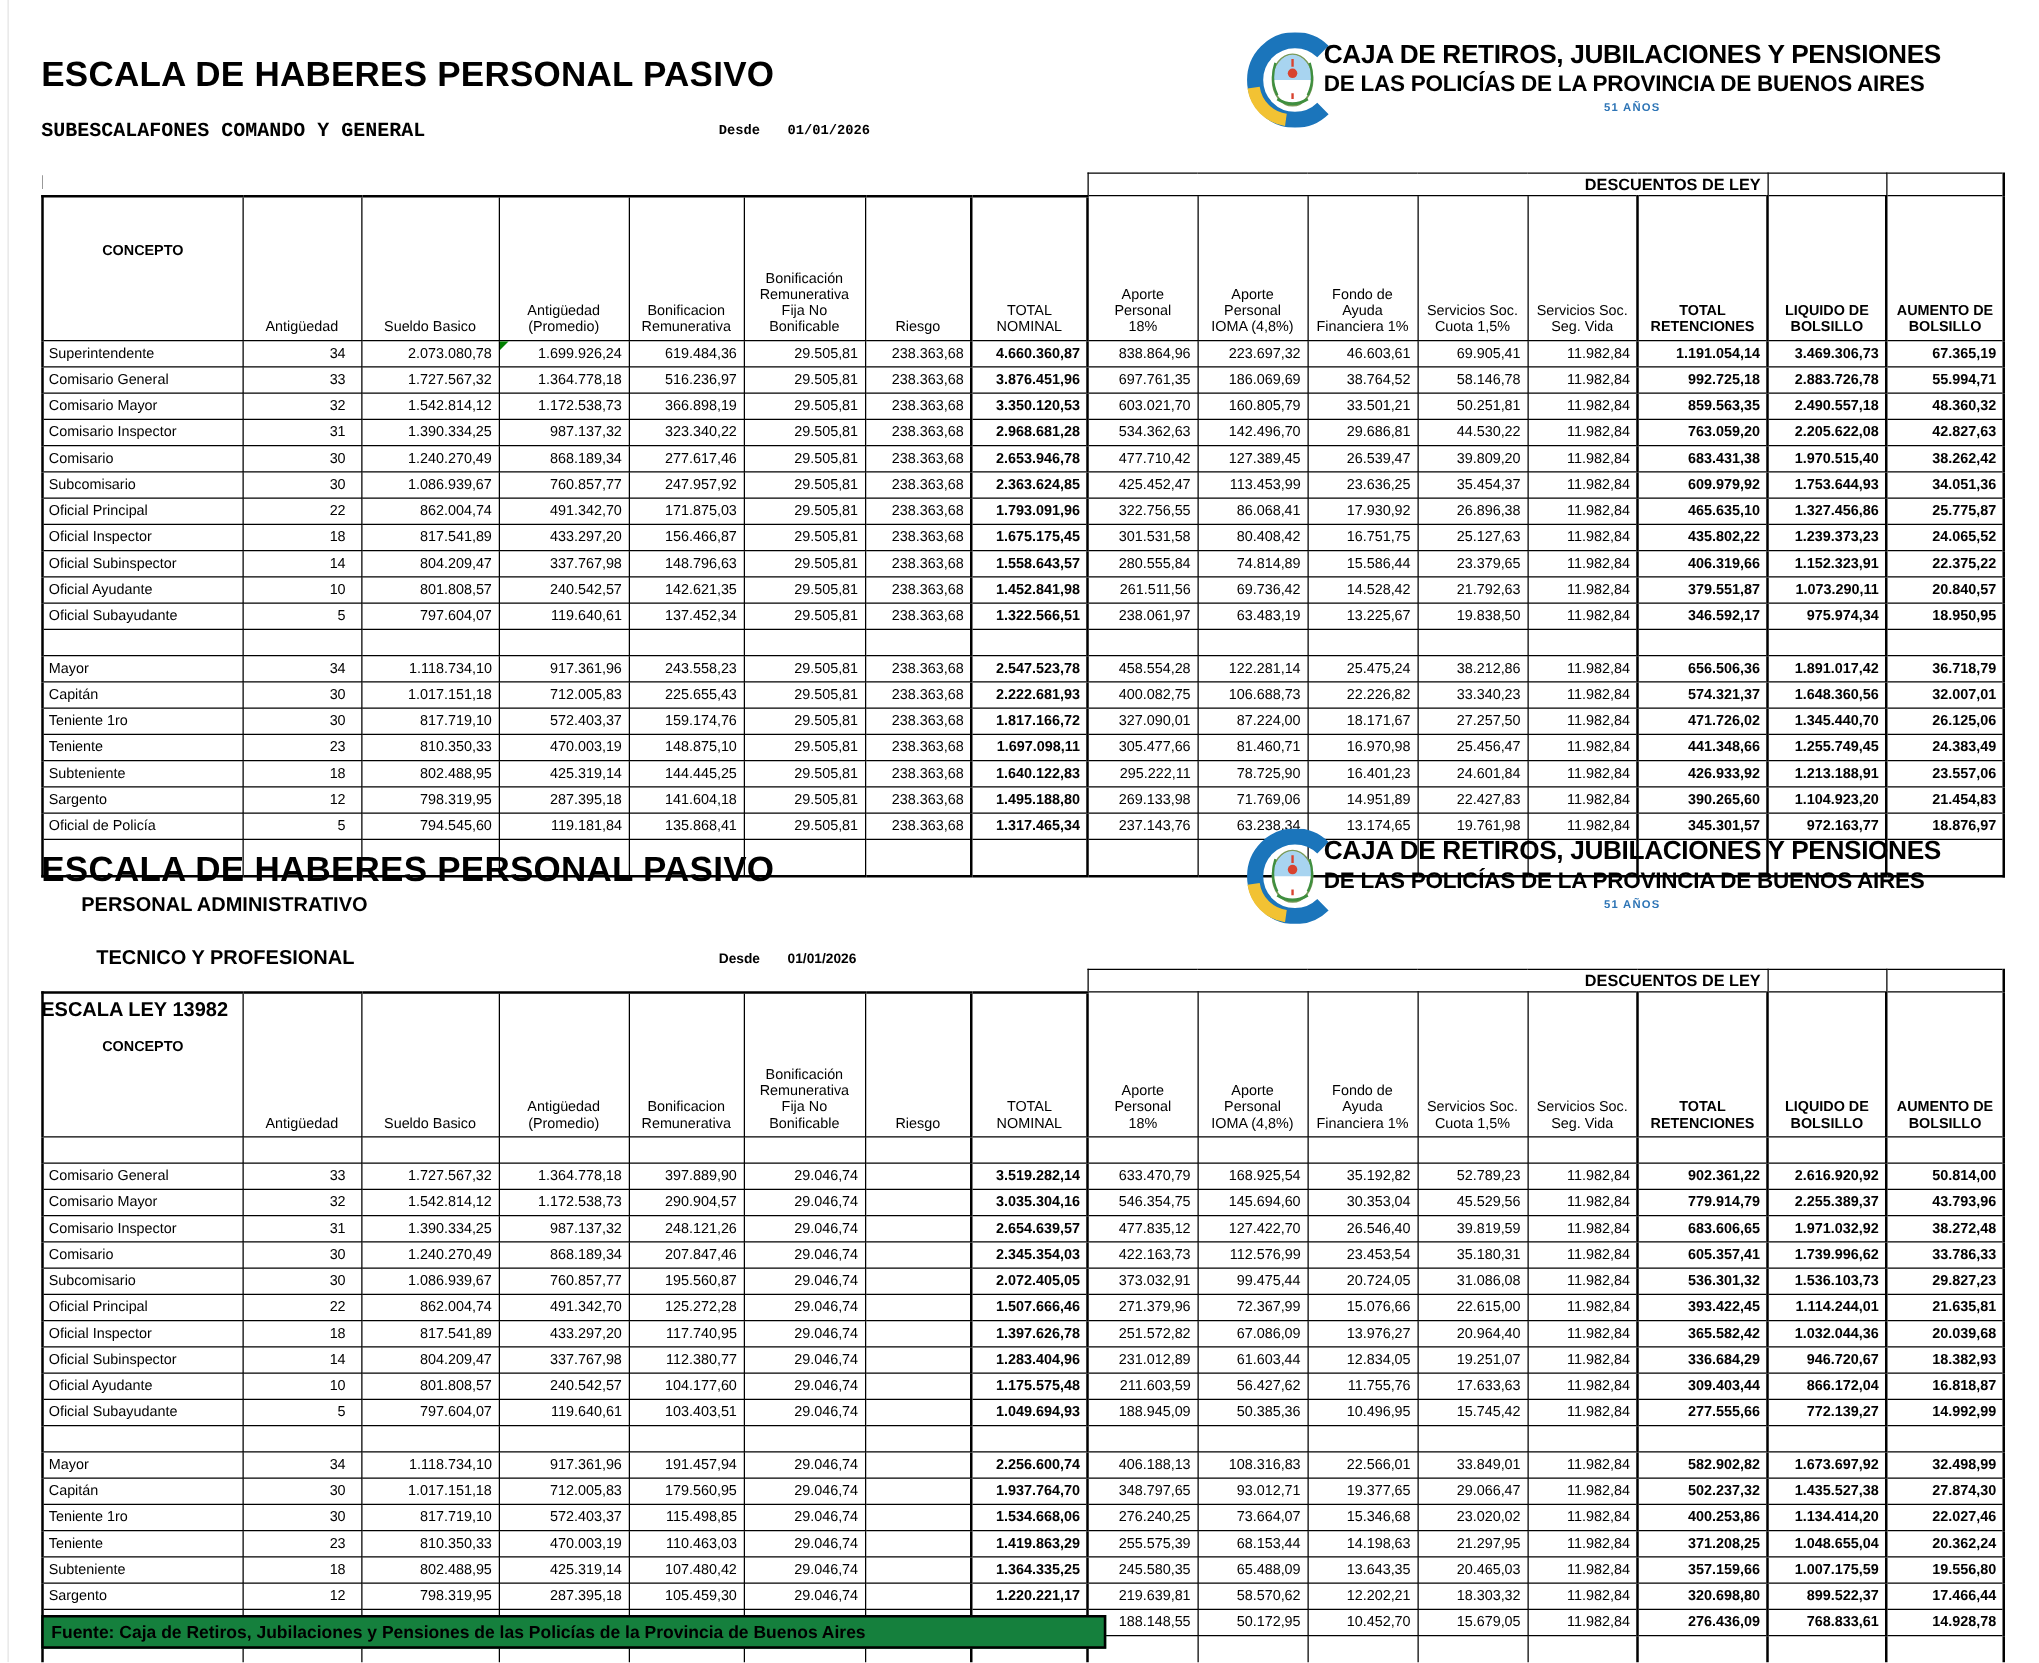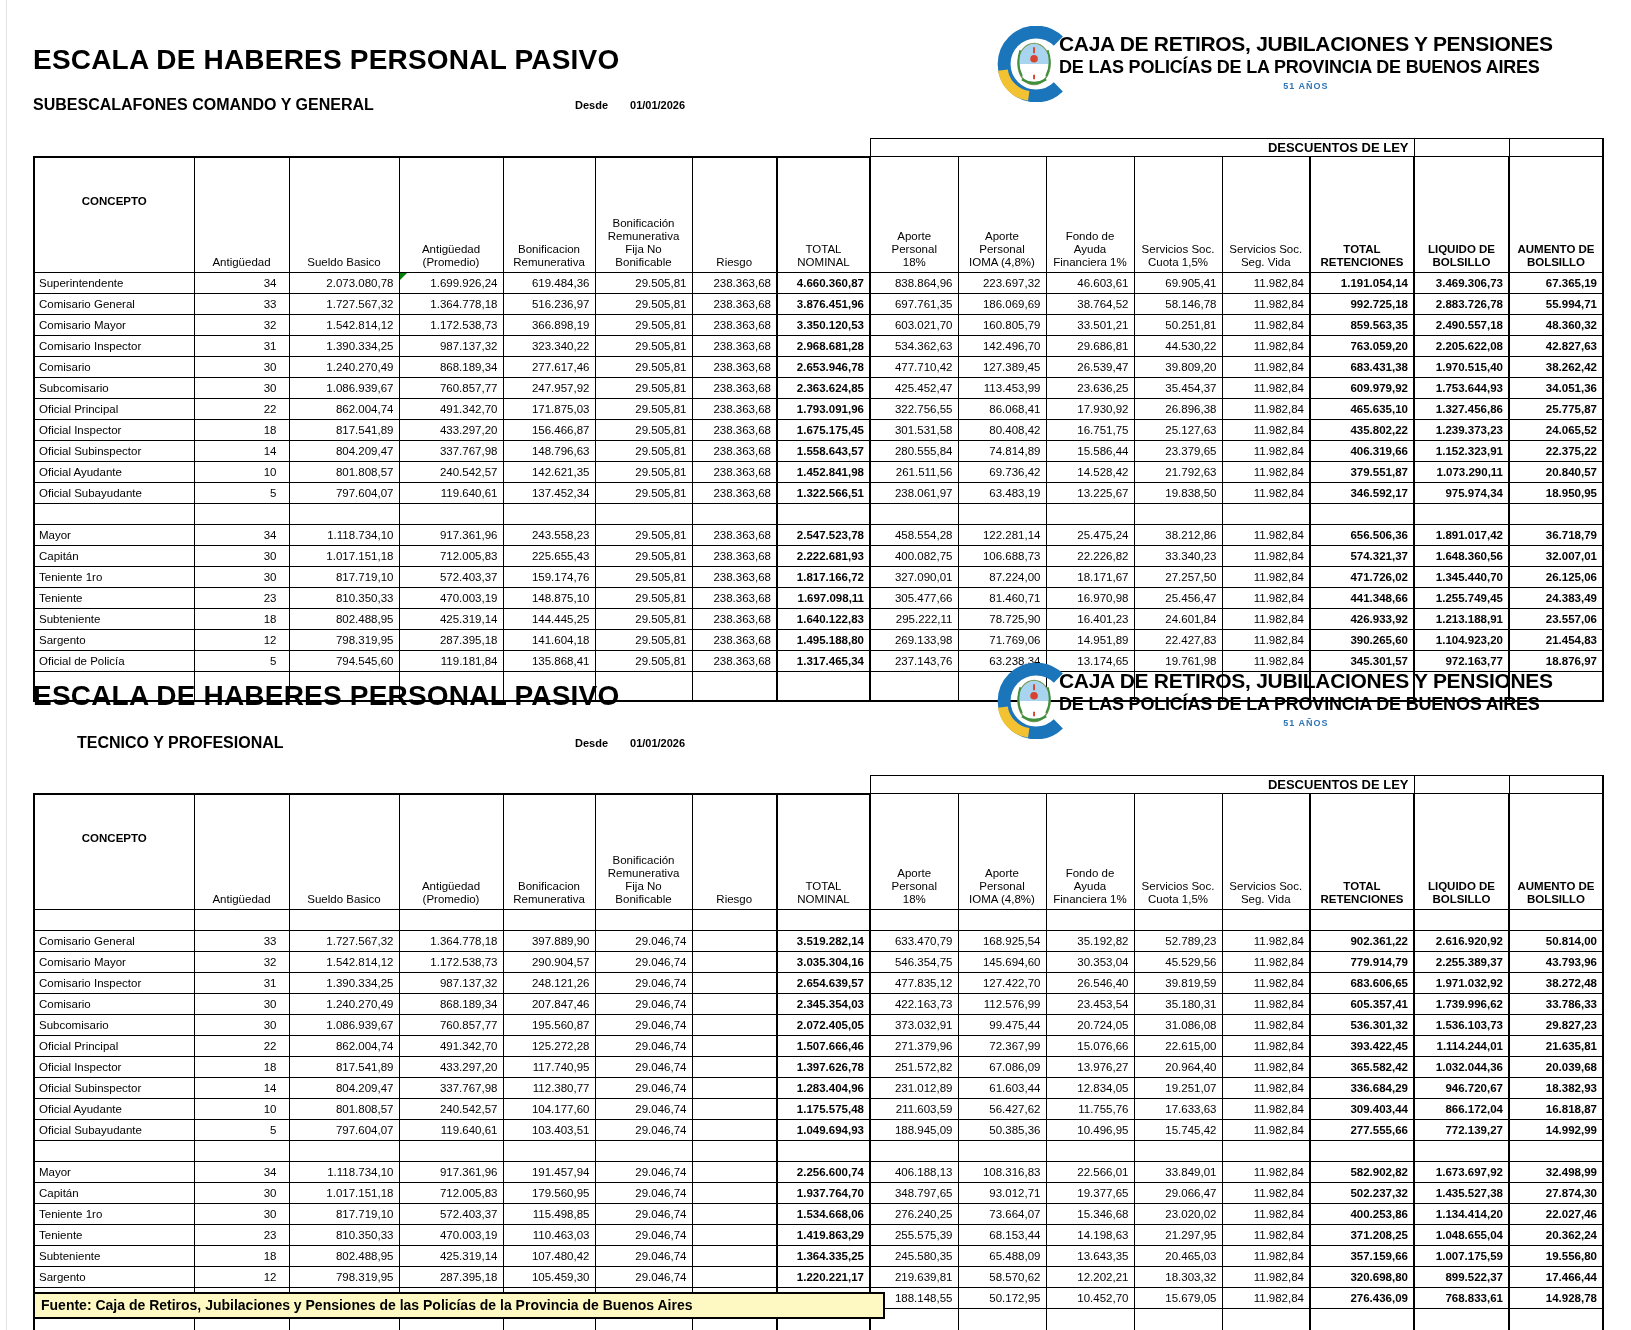--- a/index.html
+++ b/index.html
@@ -49,30 +49,30 @@
   .bb{border-bottom-width:2px !important;}
   tr.trail td{height:28px;}
   tr.trail2 td{height:34px;}
   
   td.err{position:relative;}
   td.err::before{content:""; position:absolute; left:0; top:0;
                  border-top:7px solid var(--marker-green); border-right:7px solid transparent;}
 
   
   .footer-box{position:absolute; left:33px; border:2px solid #000; width:836px;
-              font-weight:bold; font-size:14px; padding:3px 6px 4px 6px; background:#fef9c3;}
+              font-weight:bold; font-size:14px; padding:3px 6px 4px 6px; background:#15803d;}
 </style>
 </head>
 <body>
 
 <div class="page">
 
   <div class="titles" style="top:44px;">
     <div class="main-title">ESCALA DE HABERES PERSONAL PASIVO</div>
-    <div class="sub-line" style="margin-top:18px;">
+    <div class="sub-line" style="margin-top:18px;font-family:Liberation Mono, monospace;">
       <span>SUBESCALAFONES COMANDO Y GENERAL</span>
       <span class="desde"><span>Desde</span><span class="val">01/01/2026</span></span>
     </div>
     <div class="sub-line">ESCALA  LEY 13982</div>
   </div>
 
   <div class="logo" style="left:993px; top:26px;">
     <svg width="76" height="76" viewBox="0 0 100 100">
       <path d="M86 20 A42 42 0 1 0 86 80" stroke="var(--logo-blue)" stroke-width="17" fill="none"></path>
       <path d="M13 58 A40 40 0 0 0 47 92" stroke="var(--logo-yellow)" stroke-width="13" fill="none"></path>
@@ -511,20 +511,21 @@
           <td class="c12 bb"></td>
           <td class="c13 bd tl bb"></td>
           <td class="c14 bd tl bb"></td>
           <td class="c15 bd tl tr bb"></td>
         </tr>
       </tbody>
     </table>
 
   <div class="titles" style="top:680px;">
     <div class="main-title">ESCALA DE HABERES PERSONAL PASIVO</div>
+    <div class="sub-line indent1" style="margin-top:2px;">PERSONAL ADMINISTRATIVO</div>
     <div class="sub-line">
       <span class="indent2" style="display:inline-block;">TECNICO Y PROFESIONAL</span>
       <span class="desde"><span>Desde</span><span class="val">01/01/2026</span></span>
     </div>
     <div class="sub-line">ESCALA  LEY 13982</div>
   </div>
 
   <div class="logo" style="left:993px; top:663px;">
     <svg width="76" height="76" viewBox="0 0 100 100">
       <path d="M86 20 A42 42 0 1 0 86 80" stroke="var(--logo-blue)" stroke-width="17" fill="none"></path>

